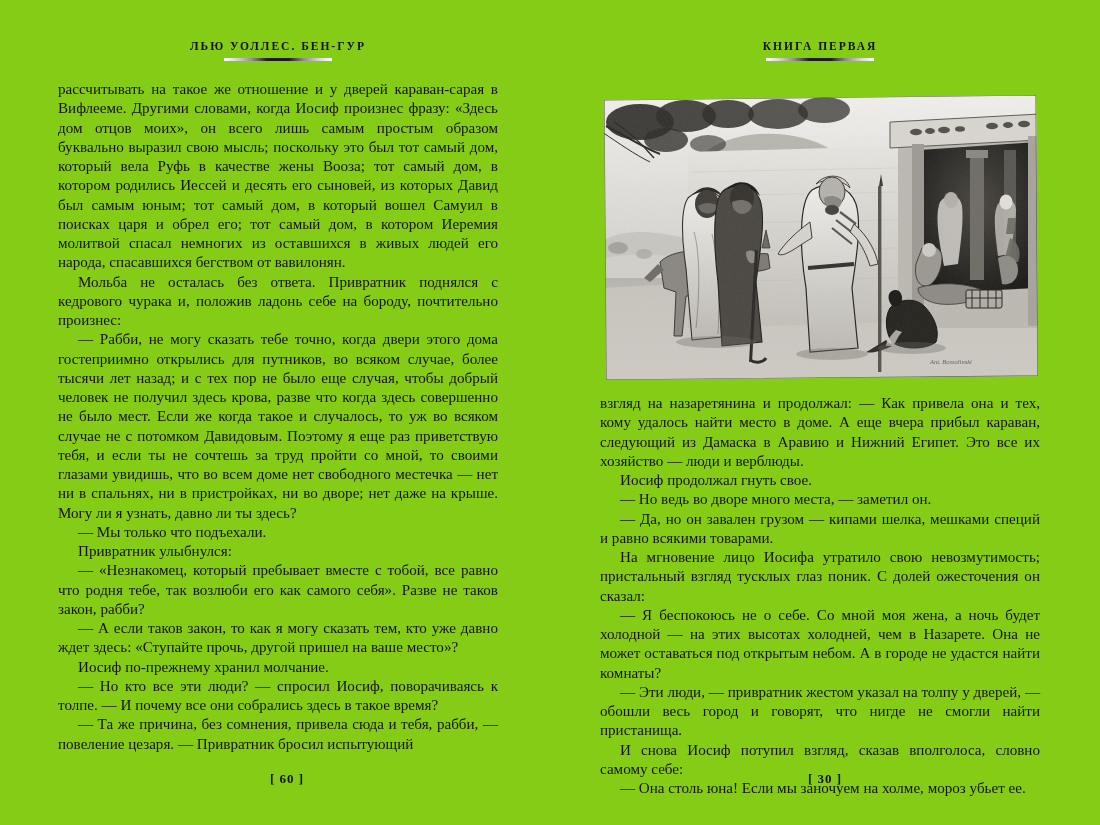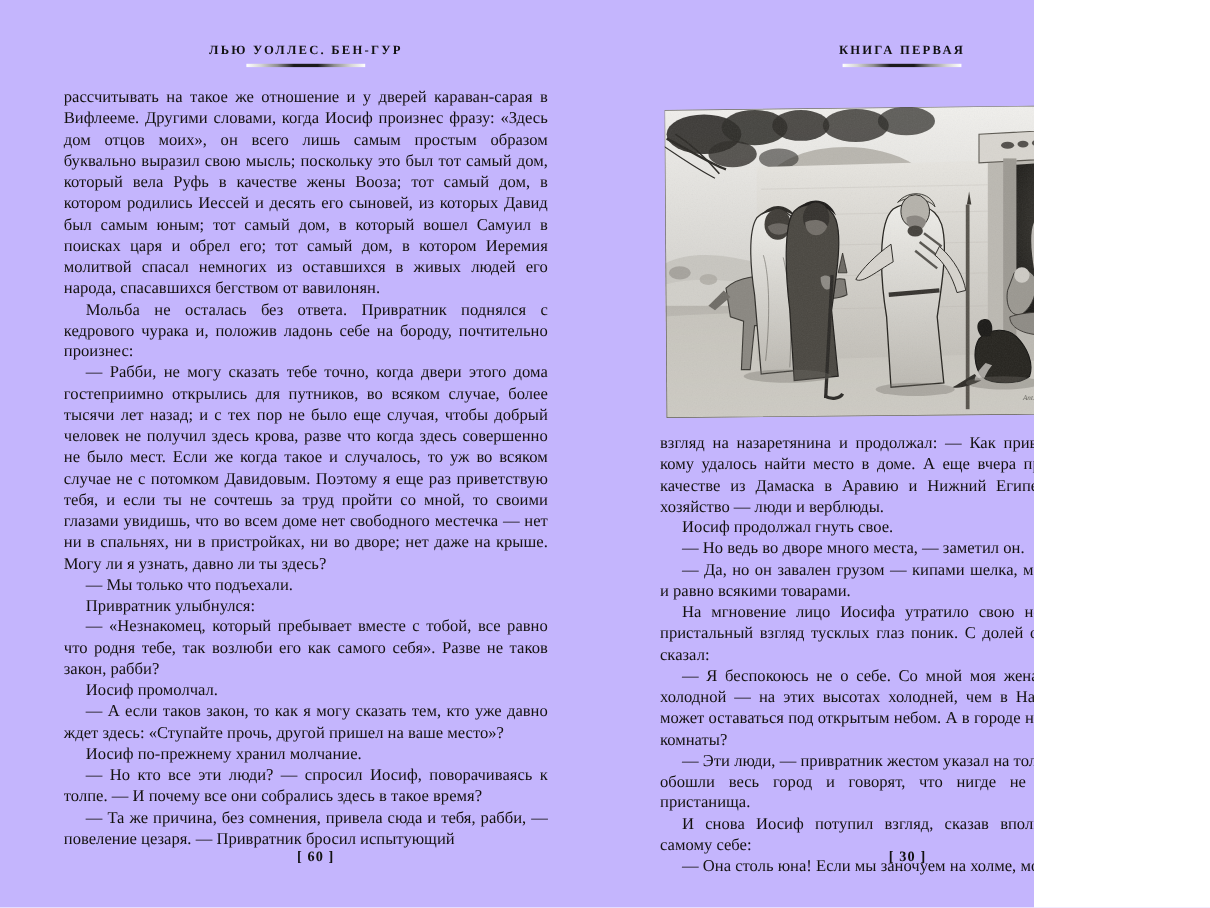--- a/index.html
+++ b/index.html
@@ -2,23 +2,23 @@
 <html><head>
 <meta charset="utf-8">
 <style>
   html, body {
     margin: 0;
     padding: 0;
     background: #ffffff;
   }
   #spread {
     position: relative;
-    width: 940px;
+    width: 1100px;
     height: 825px;
-    background: #c4b5fd;
+    background: #84cc16;
     overflow: hidden;
     font-family: "Liberation Serif", "DejaVu Serif", serif;
     color: #14120f;
   }
 
   .page {
     position: absolute;
     top: 0;
     height: 825px;
     box-sizing: border-box;
@@ -108,21 +108,20 @@
       <div class="runhead-rule"></div>
     </div>
 
     <div class="body-col" id="left-body">
         <p class="">рассчитывать на такое же отношение и у дверей караван-сарая в Вифлееме. Другими словами, когда Иосиф произнес фразу: «Здесь дом отцов моих», он всего лишь самым простым образом буквально выразил свою мысль; поскольку это был тот самый дом, который вела Руфь в качестве жены Вооза; тот самый дом, в котором родились Иессей и десять его сыновей, из которых Давид был самым юным; тот самый дом, в который вошел Самуил в поисках царя и обрел его; тот самый дом, в котором Иеремия молитвой спасал немногих из оставшихся в живых людей его народа, спасавшихся бегством от вавилонян.</p>
         <p class="indent">Мольба не осталась без ответа. Привратник поднялся с кедрового чурака и, положив ладонь себе на бороду, почтительно произнес:</p>
         <p class="indent">— Рабби, не могу сказать тебе точно, когда двери этого дома гостеприимно открылись для путников, во всяком случае, более тысячи лет назад; и с тех пор не было еще случая, чтобы добрый человек не получил здесь крова, разве что когда здесь совершенно не было мест. Если же когда такое и случалось, то уж во всяком случае не с потомком Давидовым. Поэтому я еще раз приветствую тебя, и если ты не сочтешь за труд пройти со мной, то своими глазами увидишь, что во всем доме нет свободного местечка — нет ни в спальнях, ни в пристройках, ни во дворе; нет даже на крыше. Могу ли я узнать, давно ли ты здесь?</p>
         <p class="indent">— Мы только что подъехали.</p>
         <p class="indent">Привратник улыбнулся:</p>
         <p class="indent">— «Незнакомец, который пребывает вместе с тобой, все равно что родня тебе, так возлюби его как самого себя». Разве не таков закон, рабби?</p>
-        <p class="indent">Иосиф промолчал.</p>
         <p class="indent">— А если таков закон, то как я могу сказать тем, кто уже давно ждет здесь: «Ступайте прочь, другой пришел на ваше место»?</p>
         <p class="indent">Иосиф по-прежнему хранил молчание.</p>
         <p class="indent">— Но кто все эти люди? — спросил Иосиф, поворачиваясь к толпе. — И почему все они собрались здесь в такое время?</p>
         <p class="indent">— Та же причина, без сомнения, привела сюда и тебя, рабби, — повеление цезаря. — Привратник бросил испытующий</p>
       </div>
 
     <div class="folio">[ 60 ]</div>
   </div>
 
   <div class="page page-right">
@@ -339,21 +338,21 @@
           <text x="330" y="272" font-family="'Liberation Serif', serif" font-size="6.5" fill="#3a3833" opacity=".75" font-style="italic">Ant. Bossolinski</text>
 
           <rect x="0" y="0" width="440" height="292" filter="url(#grain)" fill="#6d6a64" opacity=".30"></rect>
 
           <path d="M4,8 L436,3 L438,284 L6,288 Z" fill="none" stroke="#3d3b36" stroke-width="1.2" opacity=".75"></path>
         </g>
       </svg>
     </div>
 
     <div class="body-col" id="right-body">
-        <p class="">взгляд на назаретянина и продолжал: — Как привела она и тех, кому удалось найти место в доме. А еще вчера прибыл караван, качестве из Дамаска в Аравию и Нижний Египет. Это все их хозяйство — люди и верблюды.</p>
+        <p class="">взгляд на назаретянина и продолжал: — Как привела она и тех, кому удалось найти место в доме. А еще вчера прибыл караван, следующий из Дамаска в Аравию и Нижний Египет. Это все их хозяйство — люди и верблюды.</p>
         <p class="indent">Иосиф продолжал гнуть свое.</p>
         <p class="indent">— Но ведь во дворе много места, — заметил он.</p>
         <p class="indent">— Да, но он завален грузом — кипами шелка, мешками специй и равно всякими товарами.</p>
         <p class="indent">На мгновение лицо Иосифа утратило свою невозмутимость; пристальный взгляд тусклых глаз поник. С долей ожесточения он сказал:</p>
         <p class="indent">— Я беспокоюсь не о себе. Со мной моя жена, а ночь будет холодной — на этих высотах холодней, чем в Назарете. Она не может оставаться под открытым небом. А в городе не удастся найти комнаты?</p>
         <p class="indent">— Эти люди, — привратник жестом указал на толпу у дверей, — обошли весь город и говорят, что нигде не смогли найти пристанища.</p>
         <p class="indent">И снова Иосиф потупил взгляд, сказав вполголоса, словно самому себе:</p>
         <p class="indent">— Она столь юна! Если мы заночуем на холме, мороз убьет ее.</p>
       </div>
 

